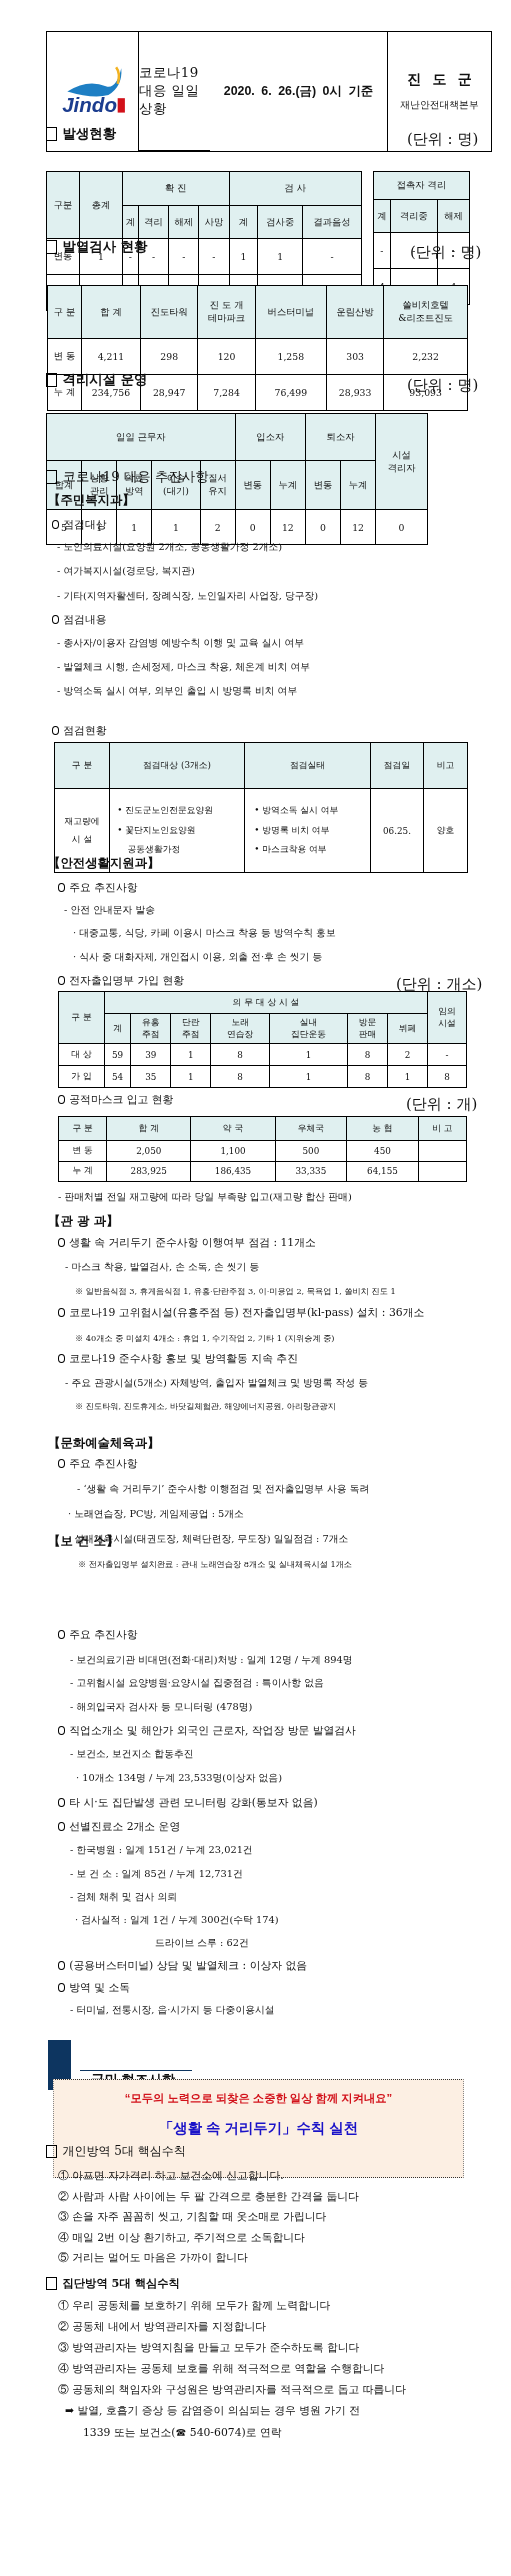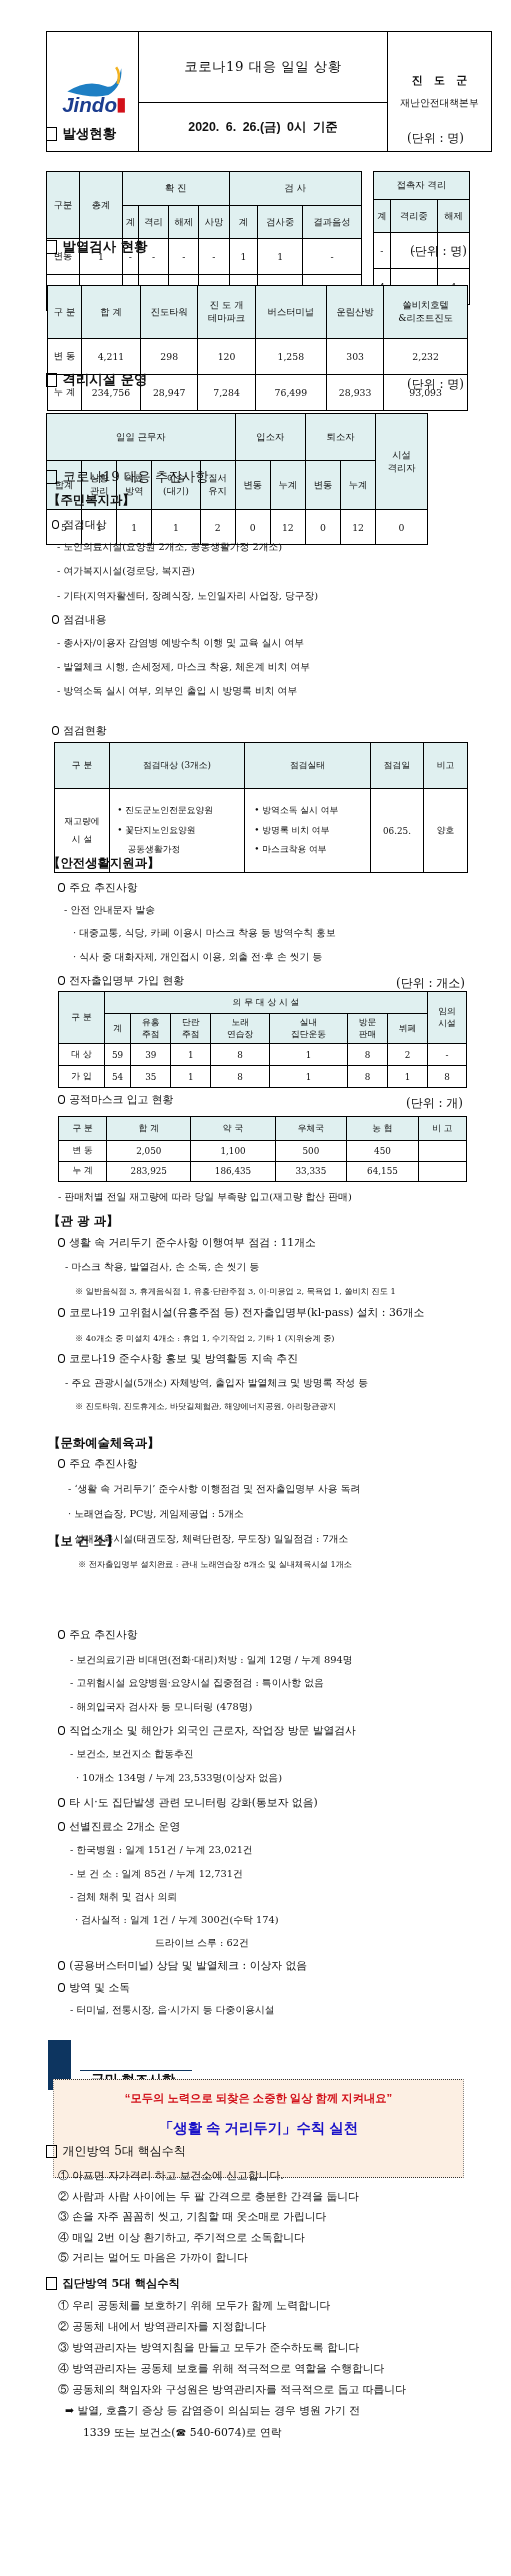--- a/index.html
+++ b/index.html
@@ -3,30 +3,30 @@
 <meta charset="utf-8">
 <style>
   * { box-sizing: border-box; margin: 0; padding: 0; }
   html, body { width: 511px; background: #fff; }
   body { font-family: "DejaVu Serif", "Liberation Serif", serif; color: #111; position: relative; height: 2854px; }
   .page { position: absolute; left: 0; top: 0; width: 511px; }
 
   
   .hdr { position: absolute; left: 46px; top: 31px; width: 446px; height: 121px; border: 1.5px solid #000; display: flex; }
   .hdr .logo { width: 92px; border-right: 0.5px solid #000; display: flex; align-items: center; justify-content: center; }
-  .hdr .mid { width: 249px; border-right: 0.5px solid #000; display: flex; flex-direction: column; }
+  .hdr .mid { width: 249px; border-right: 0.5px solid #000; display: flex; flex-direction: row; }
   .hdr .mid .t1 { flex: 0 0 71px; border-bottom: 0.5px solid #000; display: flex; align-items: center; justify-content: center; font-size: 13.4px; letter-spacing: 0.5px; }
   .hdr .mid .t2 { flex: 1; display: flex; align-items: center; justify-content: center; font-size: 12.4px; font-weight: bold; font-family: "Liberation Sans", sans-serif; word-spacing: 3.1px; }
   .hdr .right { flex: 1; display: flex; flex-direction: column; align-items: center; justify-content: center; }
-  .hdr .right .org { font-size: 11px; font-weight: bold; letter-spacing: 11.3px; margin-bottom: 9.3px; padding-left: 11.3px; }
+  .hdr .right .org { font-size: 14px; font-weight: bold; letter-spacing: 11.3px; margin-bottom: 9.3px; padding-left: 11.3px; }
   .hdr .right .dept { font-size: 9.8px; }
 
   .sec-title { position: absolute; left: 46px; font-size: 13.4px; font-weight: bold; display: flex; align-items: center; gap: 5.2px; }
   .sq { display: inline-block; width: 11.3px; height: 13.4px; border: 0.8px solid #000; }
-  .unit { position: absolute; font-size: 12px; }
+  .unit { position: absolute; font-size: 15px; }
 
   table.grid { position: absolute; border-collapse: collapse; font-size: 9.3px; text-align: center; }
   table.grid td, table.grid th { border: 0.5px solid #000; font-weight: normal; }
   table.grid th { background: #e0f0f0; }
   table.grid tr.top th, table.grid tr.top td { border-top: 1px solid #000; }
   table.grid tr.last td { border-bottom: 1px solid #000; }
   .b { font-weight: bold; }
 
   .txt { position: absolute; font-size: 9.8px; white-space: nowrap; }
   .txt.big { font-size: 10.8px; }
@@ -358,21 +358,21 @@
   <div class="txt" style="left:65px; top:1261px;">- 마스크 착용, 발열검사, 손 소독, 손 씻기 등</div>
   <div class="txt note" style="left:75px; top:1286px;">※ 일반음식점 3, 휴게음식점 1, 유흥·단란주점 3, 이·미용업 2, 목욕업 1, 쏠비치 진도 1</div>
   <div class="txt big" style="left:58px; top:1306px;"><span class="circ"></span><span>코로나19 고위험시설(유흥주점 등) 전자출입명부(kl-pass) 설치 : 36개소</span></div>
   <div class="txt note" style="left:75px; top:1333px;">※ 40개소 중 미설치 4개소 :  휴업 1, 수기작업 2, 기타 1 (지위승계 중)</div>
   <div class="txt big" style="left:58px; top:1352px;"><span class="circ"></span><span>코로나19 준수사항 홍보 및 방역활동 지속 추진</span></div>
   <div class="txt" style="left:65px; top:1377px;">- 주요 관광시설(5개소) 자체방역, 출입자 발열체크 및 방명록 작성 등</div>
   <div class="txt note" style="left:75px; top:1401px;">※ 진도타워, 진도휴게소, 바닷길체험관, 해양에너지공원, 아리랑관광지</div>
 
   <div class="txt dept" style="left:48px; top:1435px;">【문화예술체육과】</div>
   <div class="txt big" style="left:58px; top:1457px;"><span class="circ"></span><span>주요 추진사항</span></div>
-  <div class="txt" style="left:68px; top:1483px;">-  ‘생활 속 거리두기’ 준수사항 이행점검 및 전자출입명부 사용 독려</div>
+  <div class="txt" style="left:77px; top:1483px;">-  ‘생활 속 거리두기’ 준수사항 이행점검 및 전자출입명부 사용 독려</div>
   <div class="txt" style="left:68px; top:1508px;">· 노래연습장, PC방, 게임제공업 : 5개소</div>
   <div class="txt" style="left:68px; top:1533px;">· 실내체육시설(태권도장, 체력단련장, 무도장) 일일점검 : 7개소</div>
   <div class="txt note" style="left:78px; top:1559px;">※ 전자출입명부 설치완료 : 관내 노래연습장 8개소 및 실내체육시설 1개소</div>
 
   <div class="txt dept" style="left:48px; top:1533px;">【보 건 소】</div>
   <div class="txt big" style="left:58px; top:1628px;"><span class="circ"></span><span>주요 추진사항</span></div>
   <div class="txt" style="left:70px; top:1654px;">- 보건의료기관 비대면(전화·대리)처방 : 일계 12명 / 누계 894명</div>
   <div class="txt" style="left:70px; top:1677px;">- 고위험시설 요양병원·요양시설 집중점검 : 특이사항 없음</div>
   <div class="txt" style="left:70px; top:1701px;">- 해외입국자 검사자 등 모니터링 (478명)</div>
   <div class="txt big" style="left:58px; top:1724px;"><span class="circ"></span><span>직업소개소 및 해안가 외국인 근로자, 작업장 방문 발열검사</span></div>

